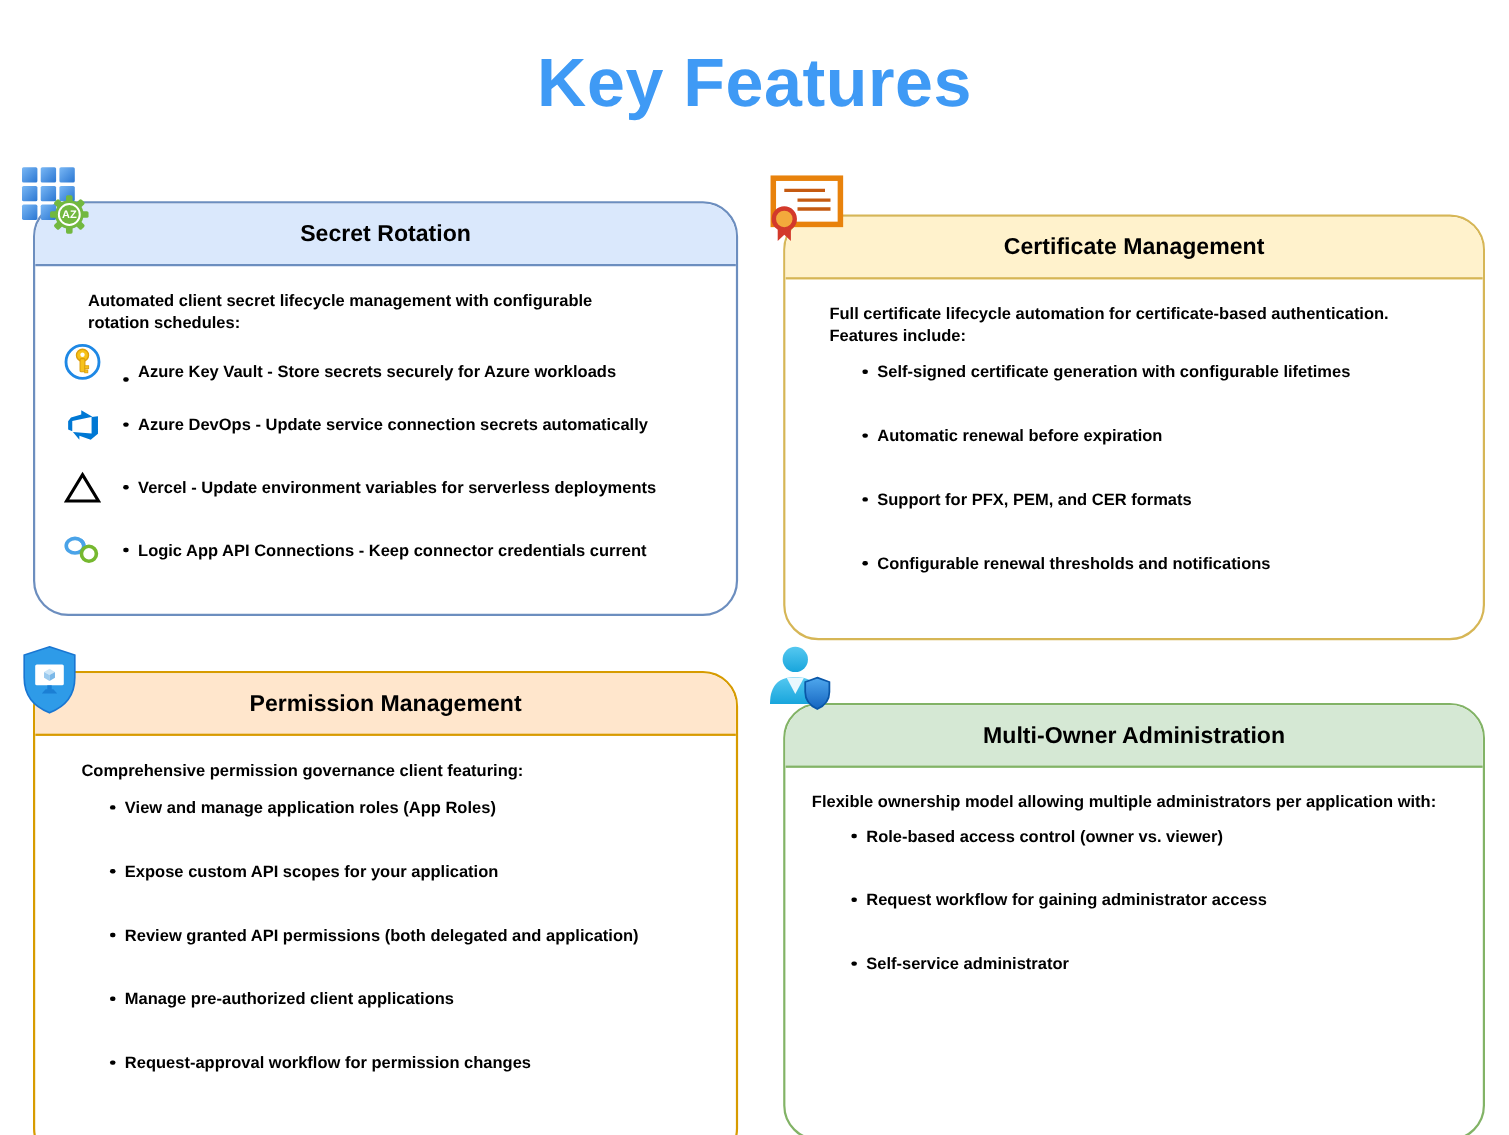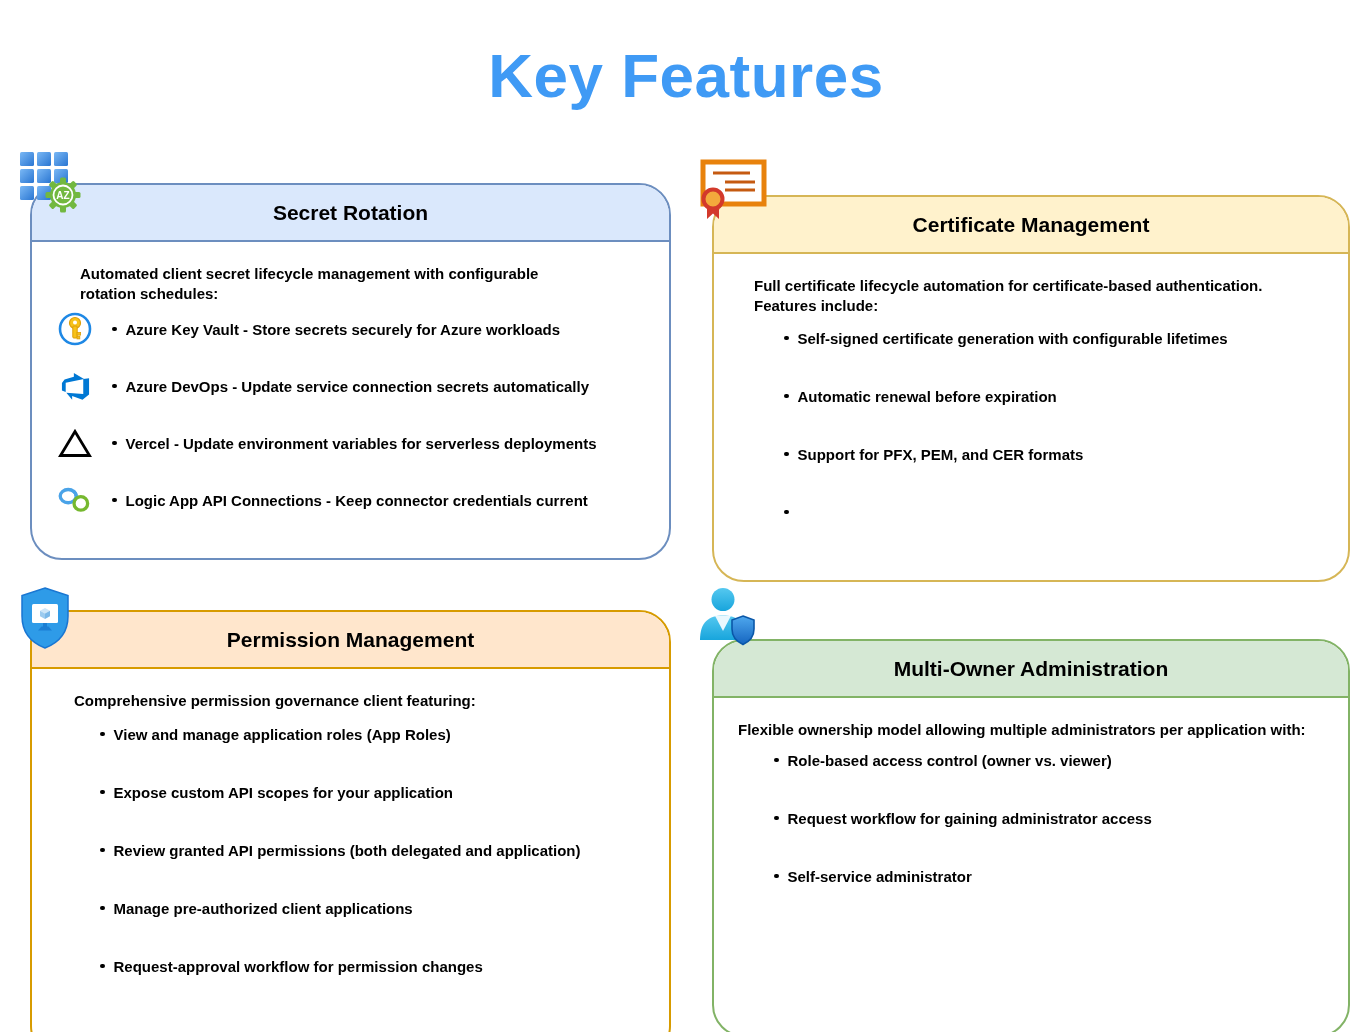--- a/index.html
+++ b/index.html
@@ -49,21 +49,21 @@
     display: flex; align-items: center;
     font-size: 15px; font-weight: bold; color: #000;
   }
   .dot {
     width: 4.5px; height: 4.5px; border-radius: 50%; background: #000;
     flex: 0 0 auto; margin-right: 9px;
   }
 
   
   #card-secret-rotation .bullet-row { height: 36px; margin-top: 21px; }
-  #card-secret-rotation .bullet-row.first { margin-top: 7px; }
+  #card-secret-rotation .bullet-row.first { margin-top: 7px; align-items: flex-end; }
   #card-secret-rotation .svc-icon {
     width: 36px; height: 36px; margin-left: 25px; flex: 0 0 auto;
     display: flex; align-items: center; justify-content: center;
   }
   #card-secret-rotation .dot { margin-left: 19px; }
 
   
   #card-certificate-management .bullet-row,
   #card-permission-management .bullet-row,
   #card-multi-owner .bullet-row { height: 20px; margin-top: 38px; }
@@ -238,20 +238,21 @@
       <div class="bullet-row">
         <span class="dot"></span>
         <span>Automatic renewal before expiration</span>
       </div>
       <div class="bullet-row">
         <span class="dot"></span>
         <span>Support for PFX, PEM, and CER formats</span>
       </div>
       <div class="bullet-row">
         <span class="dot"></span>
+        <span>Configurable renewal thresholds and notifications</span>
       </div>
     </div>
   </div>
 
   <div class="card c-orange" id="card-permission-management">
     <div class="card-header">
       <span class="card-title">Permission Management</span>
     </div>
     <div class="card-body">
       <p class="intro">Comprehensive permission governance client featuring:</p>

